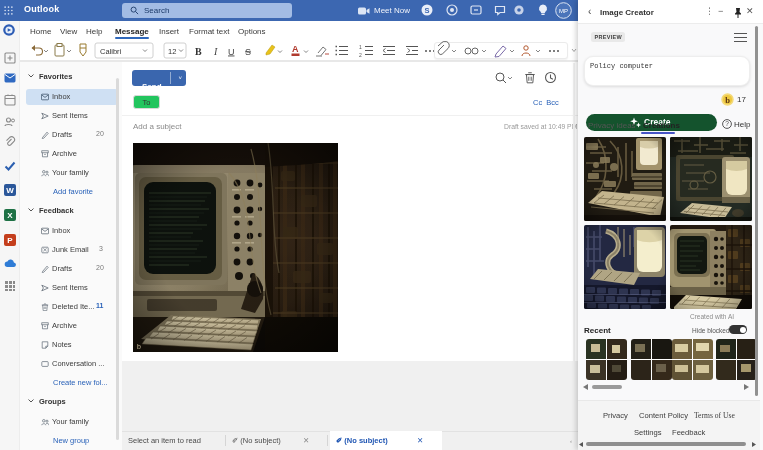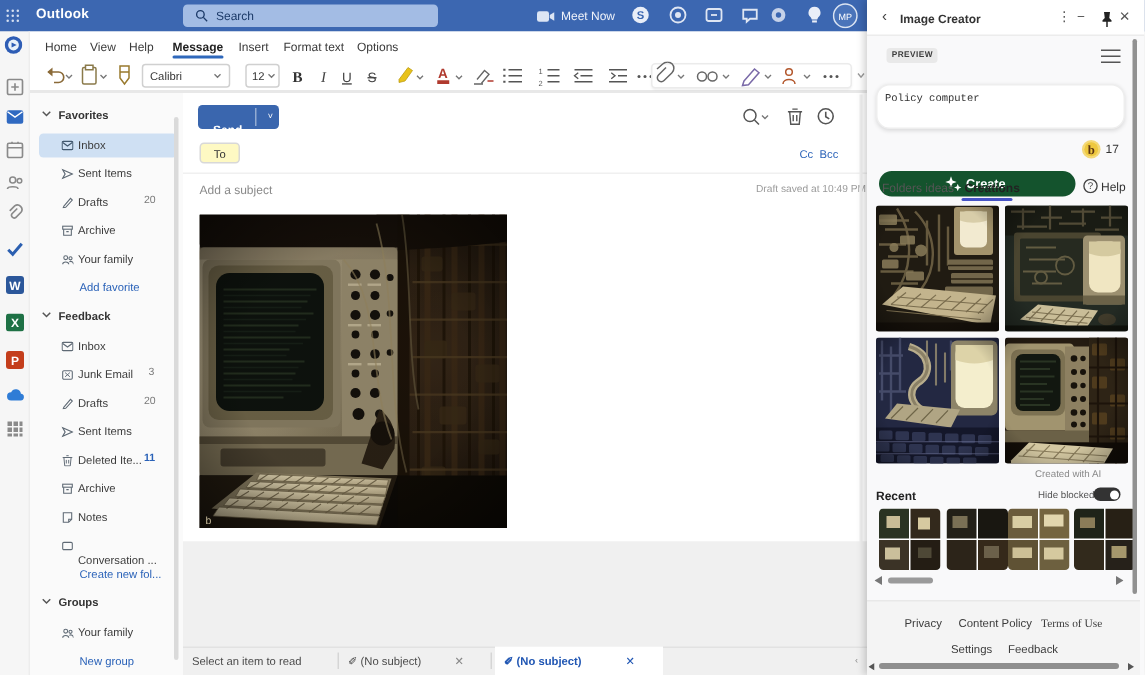--- a/index.html
+++ b/index.html
@@ -66,21 +66,21 @@
 #msgunder { left:115px; top:37px; width:34px; height:2px; background:#2f68bb; border-radius:2px; }
 #toolbar { left:20px; top:40px; width:558px; height:22px; background:#fff; border-bottom:2px solid #e8e8e8; }
 #tbicons { left:28px; top:41px;text-decoration:underline; }
 #tbicons2 { left:434px; top:41px; }
 #sendbtn { left:132px; top:70px; width:54px; height:16px; background:#3a66ae; border-radius:3px; }
 #sendbtn .lbl { position:absolute; left:10px; top:12px; color:#fff; font-size:8px; font-weight:bold; }
 #sendbtn .sep { position:absolute; right:15px; top:2px; width:1px; height:12px; background:rgba(255,255,255,.45); }
 #sendbtn .chev { position:absolute; right:4px; top:5px; color:#fff; font-size:6px; }
 .cmpico { top:72px; color:#555; font-size:9px; }
 #torow { left:122px; top:90px; width:456px; height:26px; background:#fff; border-bottom:1px solid #f0f0f0; }
-#tobtn { left:133px; top:95px; width:27px; height:14px; border:1px solid #d8d8d8; border-radius:3px; background:#fef9c3; font-size:7.5px; color:#333; text-align:center; line-height:14px; }
+#tobtn { left:133px; top:95px; width:27px; height:14px; border:1px solid #d8d8d8; border-radius:3px; background:#22c55e; font-size:7.5px; color:#333; text-align:center; line-height:14px; }
 #ccbcc { left:533px; top:98px; font-size:7.5px; color:#2a62b8; }
 #subjrow { left:122px; top:116px; width:456px; height:22px; background:#fff; }
 #subj { left:133px; top:122px; font-size:8px; color:#8a8a8a; }
 #draftsaved { left:504px; top:123px; font-size:6.8px; color:#9a9a9a; }
 #mainimg { left:133px; top:143px; width:205px; height:209px; }
 #graybelow { left:122px; top:361px; width:456px; height:70px; background:#f0f0f0; }
 #tabbar { left:122px; top:431px; width:456px; height:19px; background:#f0f0f0; border-top:1px solid #e2e2e2; }
 .btab { top:431px; height:19px; font-size:7.5px; line-height:19px; color:#4a4a4a; }
 #activetab { left:330px; top:431px; width:112px; height:19px; background:#fff; }
 </style>
@@ -266,21 +266,21 @@
       <path d="M1.8 3.5 v5 h6.4 v-5 M4 5.5 h2" fill="none" stroke="#5f6a75" stroke-width="0.9"></path>
     </svg>
   <div class="abs fitem" style="top:321px;">Archive</div>
   <svg class="abs ficon" style="top:341px;" viewBox="0 0 10 10">
       <path d="M1.5 1 h7 v5.5 L6 9 H1.5 Z M6 9 v-2.5 h2.5" fill="none" stroke="#5f6a75" stroke-width="0.9"></path>
     </svg>
   <div class="abs fitem" style="top:340px;">Notes</div>
   <svg class="abs ficon" style="top:360px;" viewBox="0 0 10 10">
       <rect x="1" y="2" width="8" height="6" rx="1" fill="none" stroke="#5f6a75" stroke-width="0.9"></rect>
     </svg>
-  <div class="abs fitem" style="top:369px;">Conversation ...</div>
+  <div class="abs fitem" style="top:359px;">Conversation ...</div>
   <div class="abs fitem blue" style="left:53px; top:378px;">Create new fol...</div>
 
   <div class="abs sechead" style="top:397px;">Groups</div>
   <svg class="abs" style="left:28px;top:399px;" width="6" height="4" viewBox="0 0 6 4">
       <path d="M0.5 0.5 L3 3 L5.5 0.5" fill="none" stroke="#555" stroke-width="1"></path>
     </svg>
   <svg class="abs ficon" style="top:418px;" viewBox="0 0 10 10">
       <circle cx="3.5" cy="3.5" r="1.6" fill="none" stroke="#5f6a75" stroke-width="0.9"></circle>
       <circle cx="7.5" cy="4" r="1.3" fill="none" stroke="#5f6a75" stroke-width="0.9"></circle>
       <path d="M1 9 c0-2.5 5-2.5 5 0 M6.5 7 c1.5-1 3.5 0 3.5 2" fill="none" stroke="#5f6a75" stroke-width="0.9"></path>
@@ -557,21 +557,21 @@
         <path d="M8.5 5.5 l.7 1.8 1.8.7 -1.8.7 -.7 1.8 -.7-1.8 -1.8-.7 1.8-.7 Z" fill="#fff"></path>
       </svg>
       <span style="position:absolute;left:58px;top:0;">Create</span>
     </div>
   <svg class="abs" style="left:721px;top:93px;" width="13" height="13" viewBox="0 0 13 13">
       <circle cx="6.5" cy="6.5" r="6.2" fill="#f4d978"></circle>
       <circle cx="6.5" cy="6.5" r="4.6" fill="#eec83f"></circle>
       <text x="6.5" y="9.6" font-size="8.5" font-weight="bold" fill="#5a3413" text-anchor="middle" font-family="Liberation Serif">b</text>
     </svg>
   <div class="abs" id="coinnum">17</div>
-  <div class="abs" id="tab-explore">Folders ideas</div>
+  <div class="abs" id="tab-explore">Privacy ideas</div>
   <div class="abs" id="tab-creations">Creations</div>
   <div class="abs" id="tabunderline"></div>
   <svg class="abs" style="left:722px;top:119px;" width="10" height="10" viewBox="0 0 10 10">
       <circle cx="5" cy="5" r="4.4" fill="none" stroke="#444" stroke-width="0.9"></circle>
       <text x="5" y="7.3" font-size="6.5" fill="#444" text-anchor="middle" font-family="Liberation Sans">?</text>
     </svg>
     <div class="abs" style="left:734px;top:120px;font-size:8px;color:#333;">Help</div>
 
   <svg class="abs tile" style="left:584px; top:137px;" viewBox="0 0 82 84">
     <defs>

